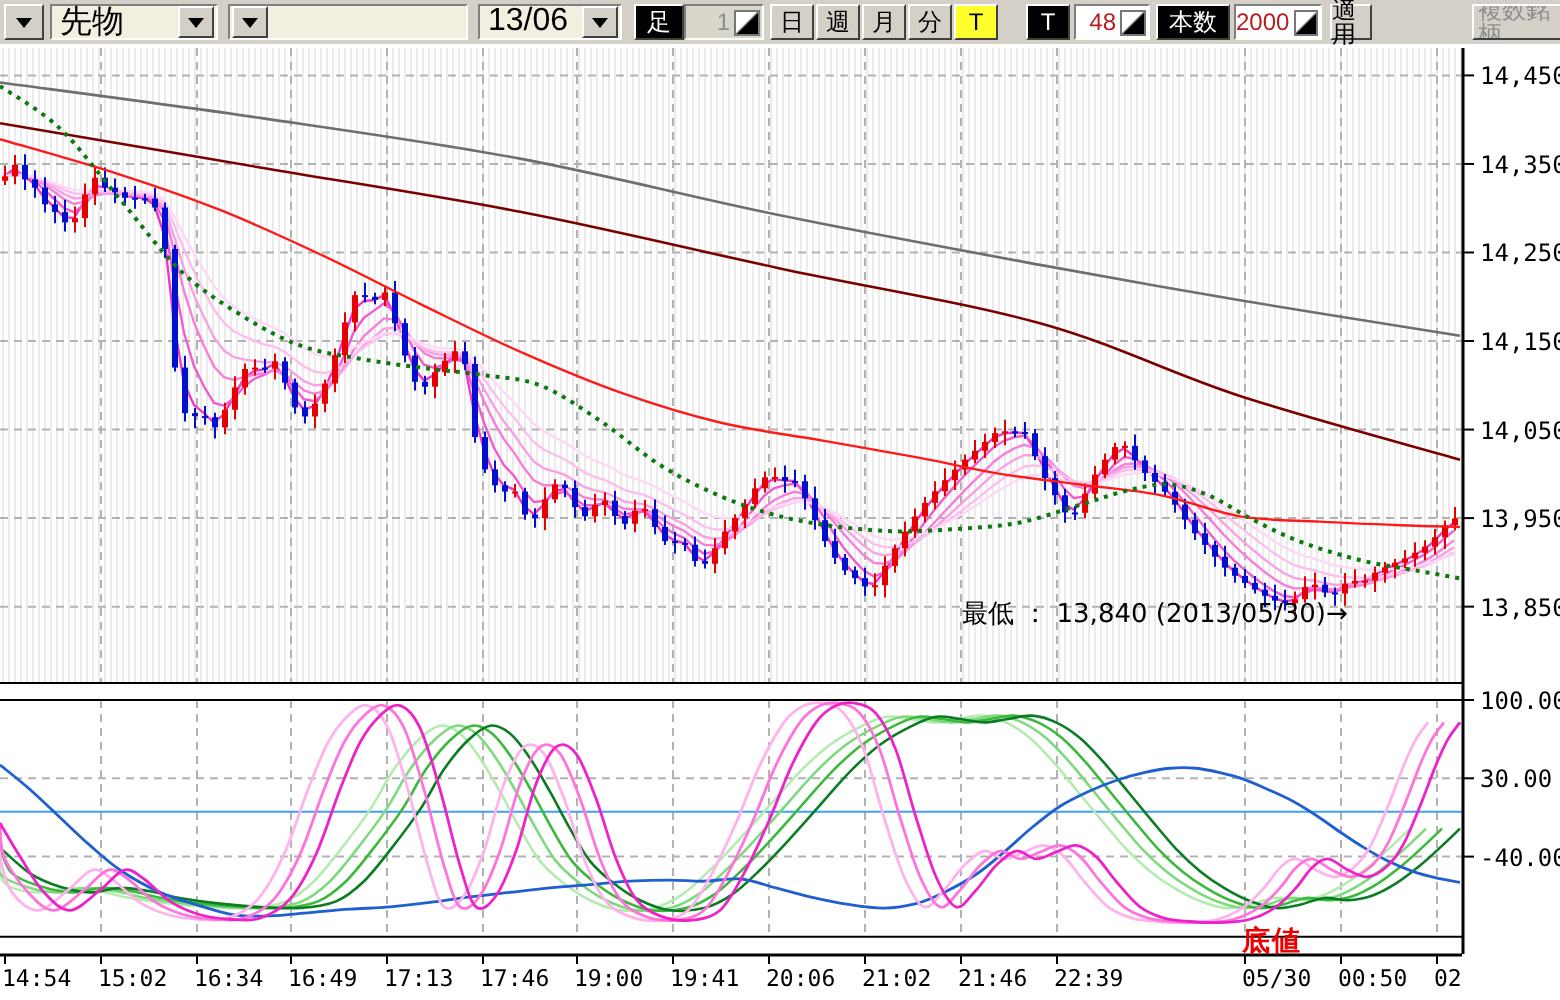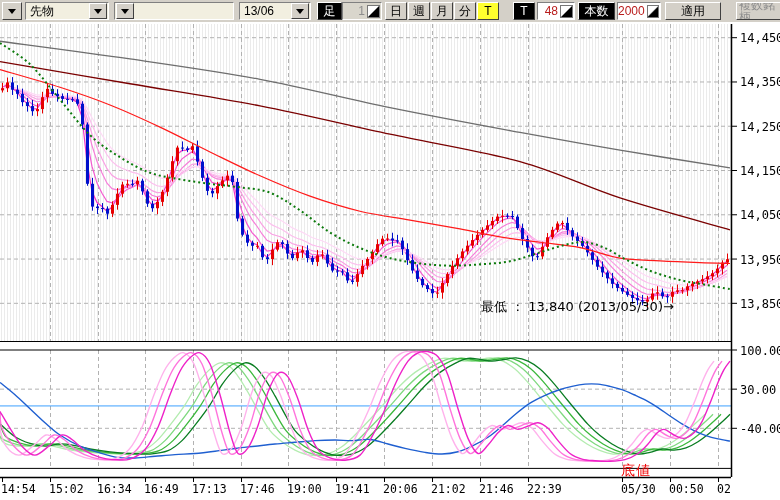--- a/index.html
+++ b/index.html
@@ -13,37 +13,37 @@
       border-top:1px solid #ffffff;border-left:1px solid #ffffff;
       border-right:1px solid #404040;border-bottom:1px solid #404040;
       background:#d4d0c8;color:#000;font-size:12px;line-height:1;cursor:default;}
   .tb-black{background:#000;color:#fff;}
   .tb-yellow{background:#ffff2e;}
   .tb-gray{color:#8d8d8d;}
   .sunken{height:18px;box-sizing:border-box;display:flex;align-items:center;
           border-top:1px solid #808080;border-left:1px solid #808080;
           border-right:1px solid #ffffff;border-bottom:1px solid #ffffff;}
   .combo{background:#f2efe0;}
-  .combo-text{flex:1;padding-left:4px;font-size:12px;color:#000;white-space:nowrap;overflow:hidden;}
+  .combo-text{flex:1;padding-left:4px;font-size:16px;color:#000;white-space:nowrap;overflow:hidden;}
   .combo-btn{width:16px;height:14px;margin:1px;background:#d4d0c8;
              border-top:1px solid #fff;border-left:1px solid #fff;
              border-right:1px solid #404040;border-bottom:1px solid #404040;
              display:flex;align-items:center;justify-content:center;}
   .arr-down{width:0;height:0;border-left:4px solid transparent;border-right:4px solid transparent;
             border-top:5px solid #000;}
   .spin{background:#fff;}
   .spin.disabled{background:#d9d6cc;}
   .spin-val{flex:1;text-align:right;font-size:12px;padding-right:2px;color:#b91c1c;}
   .spin.disabled .spin-val{color:#8d8d8d;}
   .spin-icon{width:11px;height:11px;margin-right:1px;border:1px solid #777;
              background:linear-gradient(135deg,#ffffff 46%,#000000 54%);}
   
   .anno{position:absolute;z-index:4;font-size:13px;color:#000;white-space:nowrap;
         font-family:"DejaVu Sans","Liberation Sans",sans-serif;}
-  .anno-red{color:#f00000;font-weight:normal;font-size:14px;letter-spacing:1px;}
+  .anno-red{color:#f00000;font-weight:bold;font-size:14px;letter-spacing:1px;}
 </style>
 </head>
 <body>
 
 <div class="screen">
 
   <svg id="chart-svg" width="780" height="500">
       <rect x="0" y="22" width="780" height="478" fill="#ffffff"></rect>
       <defs>
         <clipPath id="mainClip">
@@ -750,20 +750,20 @@
     <div class="tb tb-black" style="width:22px;margin-left:14px;">T</div>
     <div class="sunken spin" style="width:38px;margin-left:2px;">
       <span class="spin-val">48</span>
       <span class="spin-icon"></span>
     </div>
     <div class="tb tb-black" style="width:37px;margin-left:3px;">本数</div>
     <div class="sunken spin" style="width:44px;margin-left:2px;">
       <span class="spin-val">2000</span>
       <span class="spin-icon"></span>
     </div>
-    <div class="tb" style="width:56px;margin-left:4px;">適用</div>
+    <div class="tb" style="width:21px;margin-left:4px;">適用</div>
     <div class="tb tb-gray" style="width:50px;margin-left:auto;margin-right:-6px;overflow:hidden;justify-content:flex-start;padding-left:2px;">複数銘柄</div>
   </div>
 
   <div class="anno" style="left:481px;top:298px;">最低 ： 13,840 (2013/05/30)→</div>
   <div class="anno anno-red" style="left:621px;top:462px;">底値</div>
 
 </div>
 
 </body></html>

